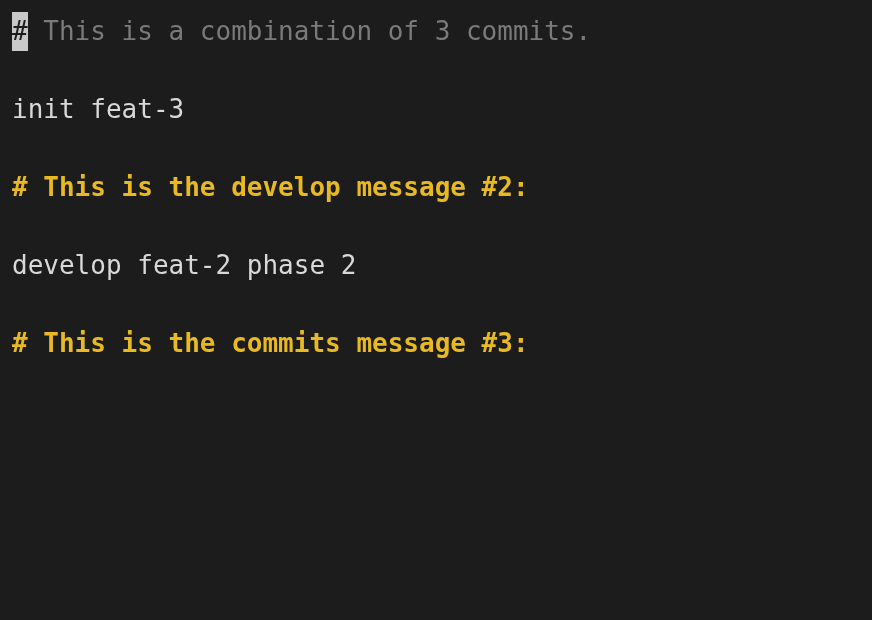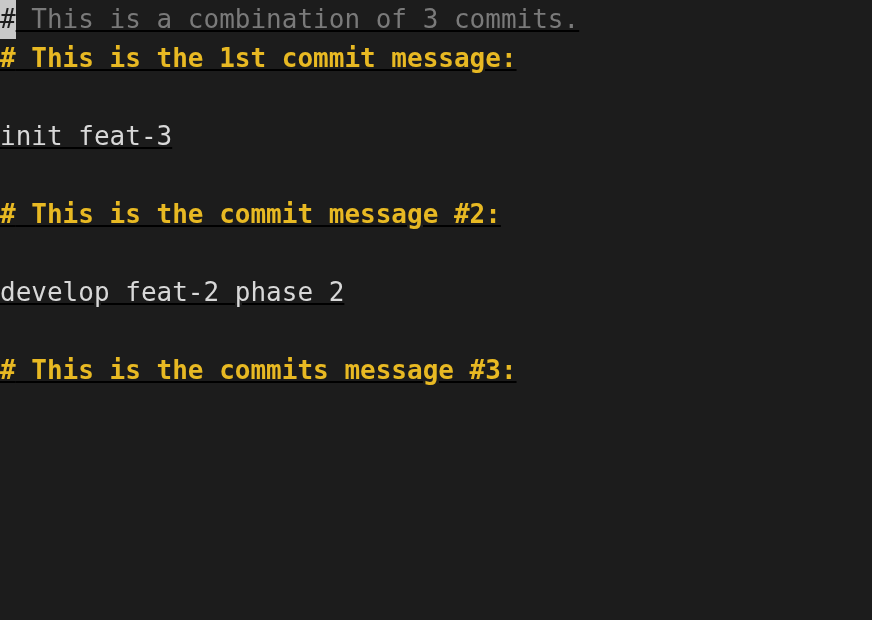--- a/index.html
+++ b/index.html
@@ -11,22 +11,21 @@
       width: 872px;
       height: 620px;
       background-color: #1c1c1c;
       font-family: 'SF Mono', 'Monaco', 'Menlo', 'Consolas', monospace;
       font-size: 26px;
       line-height: 1.5;
       padding: 0;
       overflow: hidden;
     }
     .editor {
-      padding: 0;
-      text-decoration: underline;
+      padding: 12px;
     }
     .line {
       white-space: pre;
       min-height: 39px;
     }
     .cursor-block {
       background-color: #c8c8c8;
       color: #1c1c1c;
       display: inline-block;
     }
@@ -43,23 +42,22 @@
     }
     .text-white {
       color: #d8d8d8;
     }
   </style>
 </head>
 <body>
 
 <div class="editor">
   <div class="line"><span class="cursor-block">#</span><span class="comment-gray"> This is a combination of 3 commits.</span></div>
-  <div class="line"><span class="comment-hash">#</span><span class="comment-yellow"> This is the 1st commit message:</span></div>
   <div class="line"><span class="text-white"></span></div>
   <div class="line"><span class="text-white">init feat-3</span></div>
   <div class="line"><span class="text-white"></span></div>
-  <div class="line"><span class="comment-hash">#</span><span class="comment-yellow"> This is the commit message #2:</span></div>
+  <div class="line"><span class="comment-hash">#</span><span class="comment-yellow"> This is the develop message #2:</span></div>
   <div class="line"><span class="text-white"></span></div>
   <div class="line"><span class="text-white">develop feat-2 phase 2</span></div>
   <div class="line"><span class="text-white"></span></div>
   <div class="line"><span class="comment-hash">#</span><span class="comment-yellow"> This is the commits message #3:</span></div>
   <div class="line"><span class="text-white"></span></div>
 </div>
 
 </body></html>

